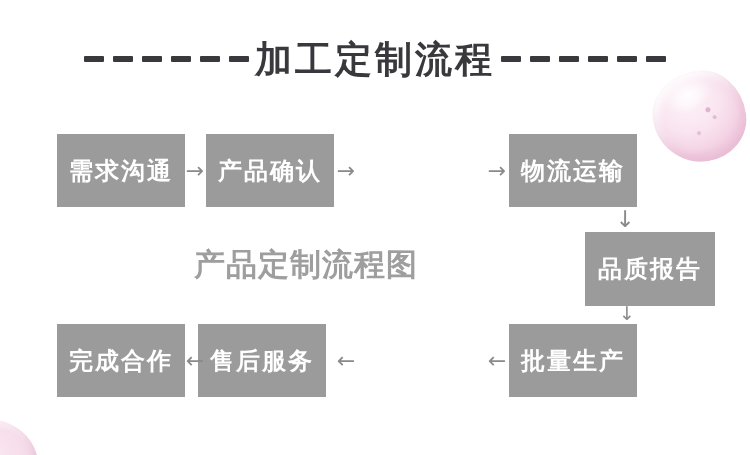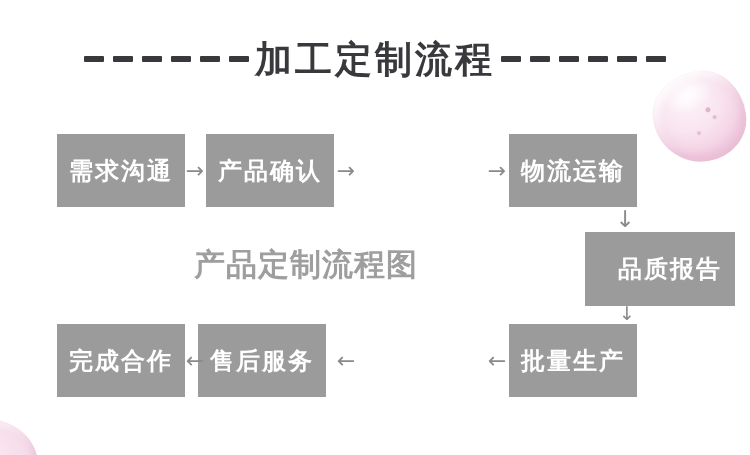--- a/index.html
+++ b/index.html
@@ -19,21 +19,21 @@
     margin:0;font-size:37px;font-weight:700;letter-spacing:3px;color:#39393d;
     line-height:1;white-space:nowrap;
   }
 
   
   .box{
     position:absolute;width:128px;height:73px;background:#9b9b9b;
     color:#ffffff;font-size:24px;font-weight:700;letter-spacing:2px;
     display:flex;align-items:center;justify-content:center;white-space:nowrap;
   }
-  .box.side{width:130px;height:74px;padding-left:20px;}
+  .box.side{width:130px;height:74px;}
 
   
   .harrow{
     position:absolute;width:24px;height:73px;
     display:flex;align-items:center;justify-content:center;
     color:#8a8a8a;font-size:22px;line-height:1;
   }
   .varrow{
     position:absolute;width:24px;
     display:flex;align-items:center;justify-content:center;

